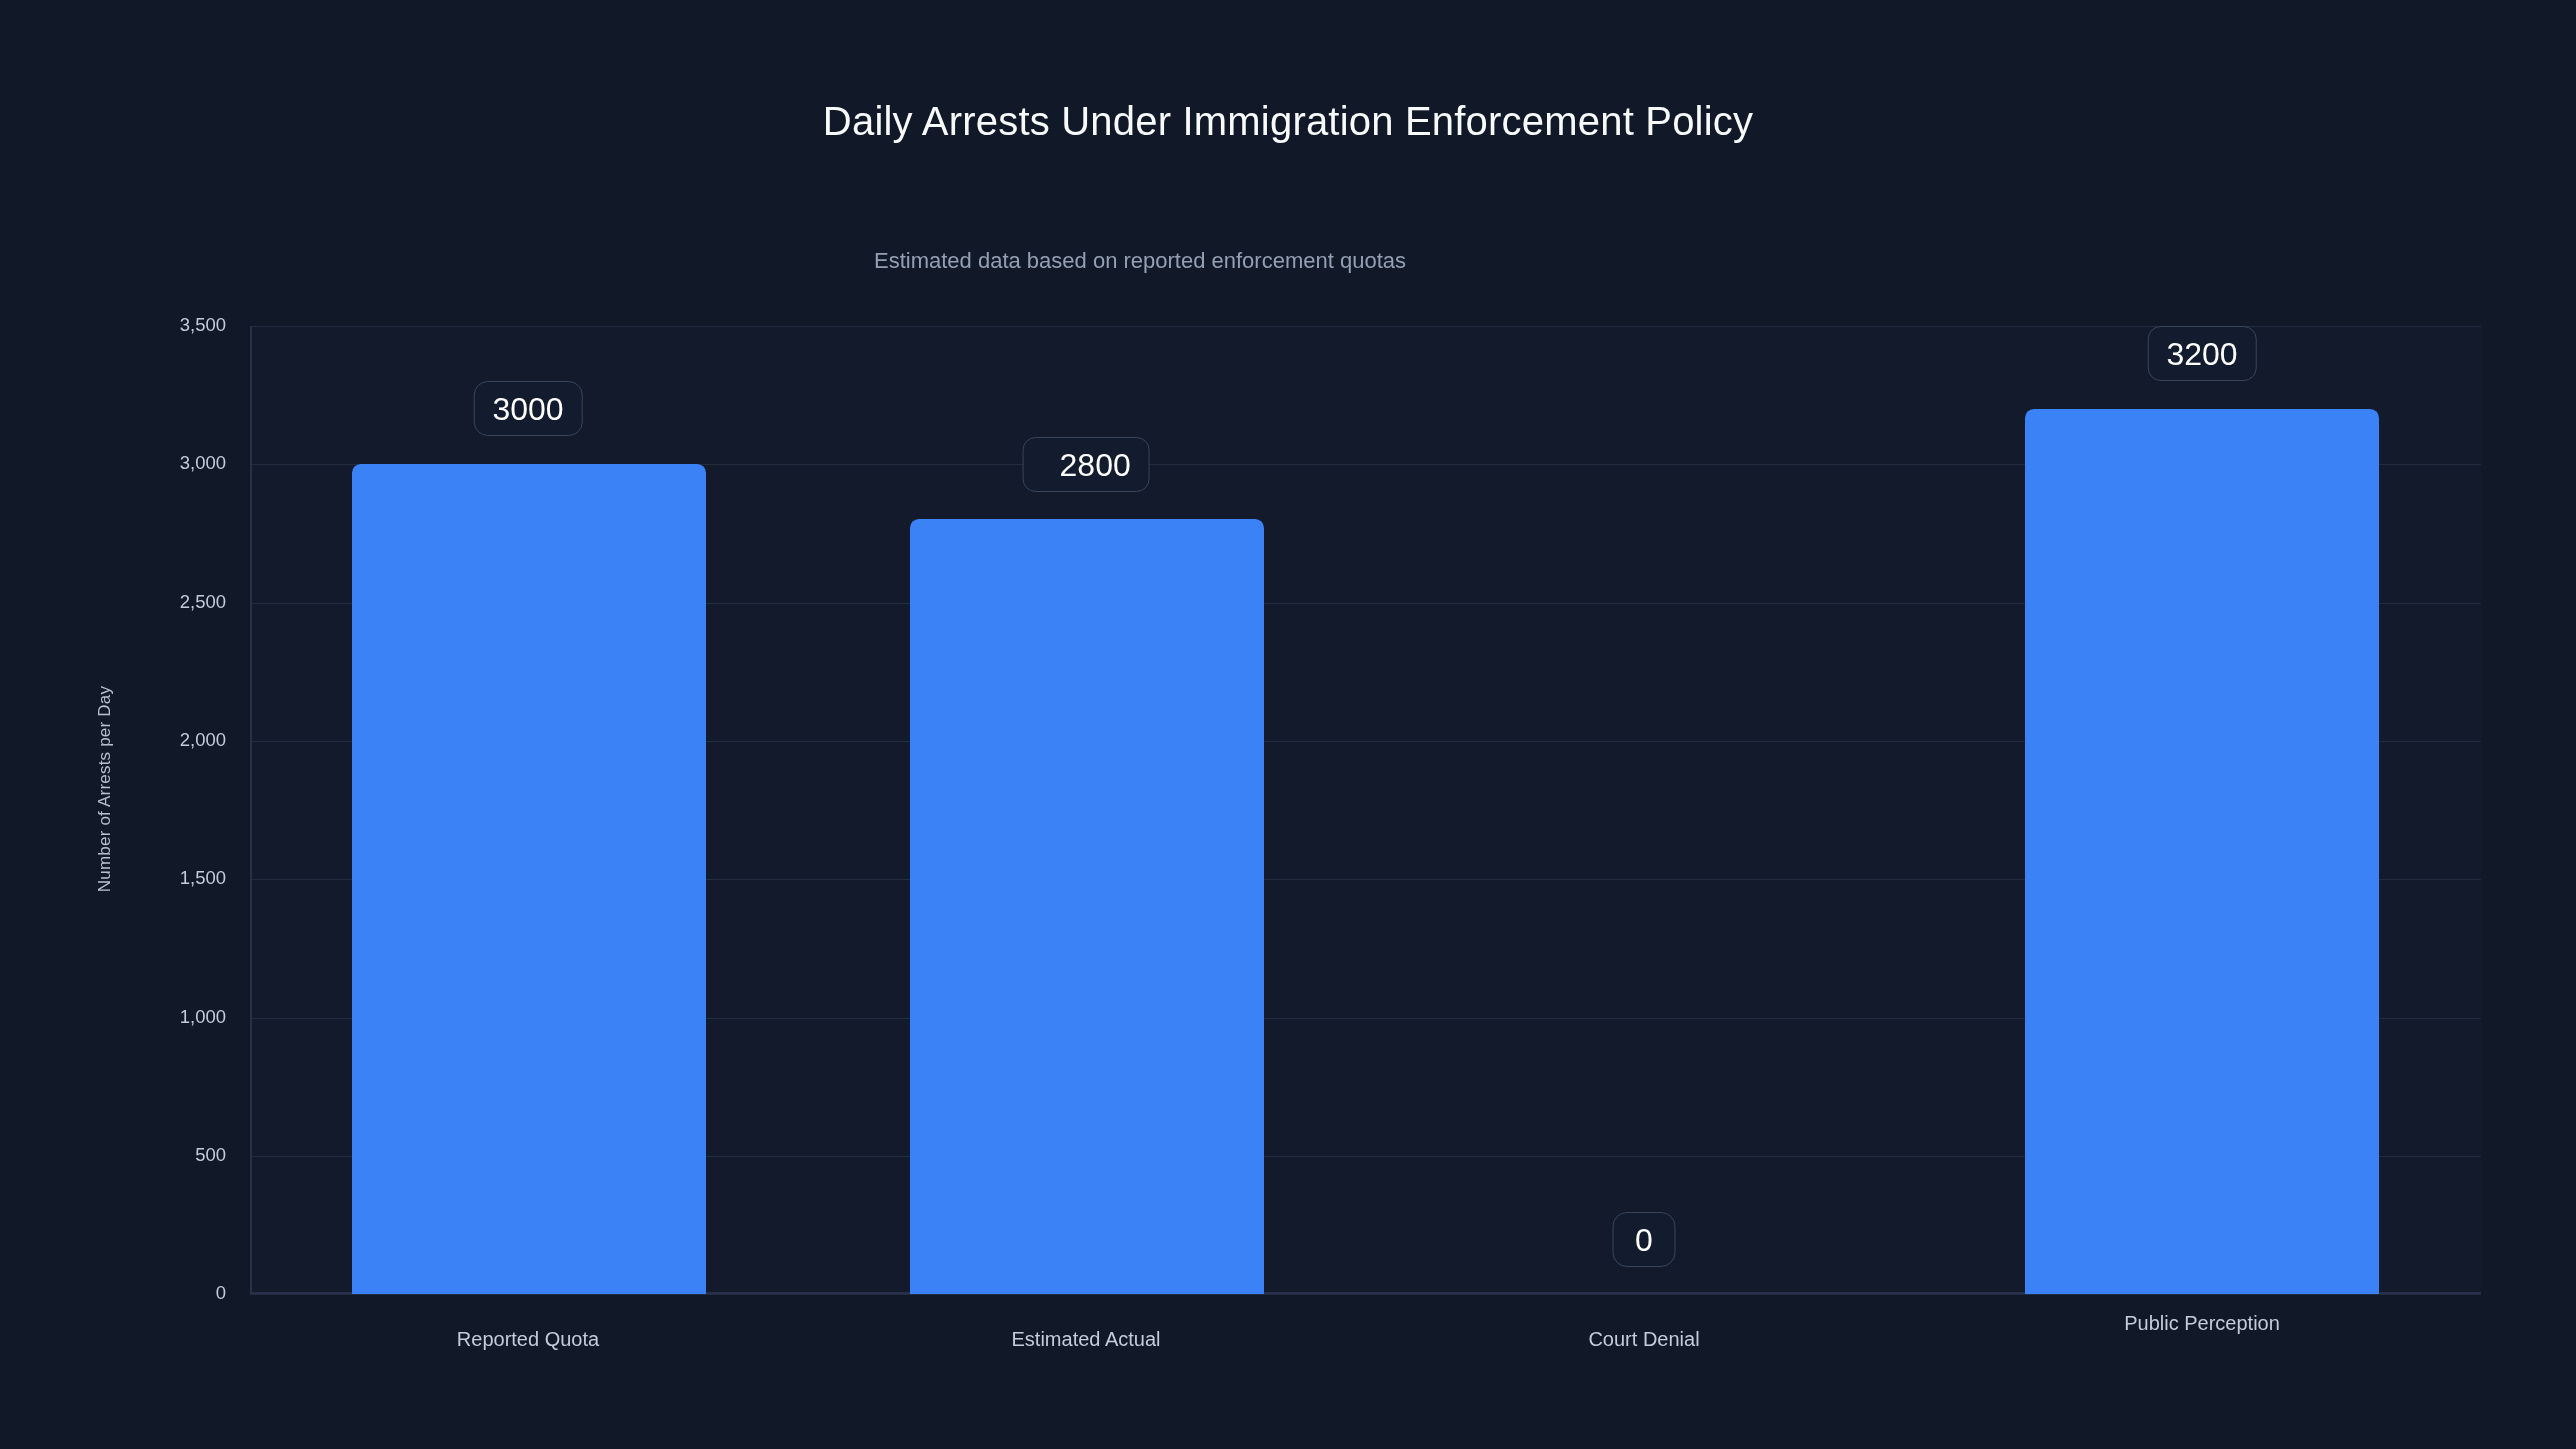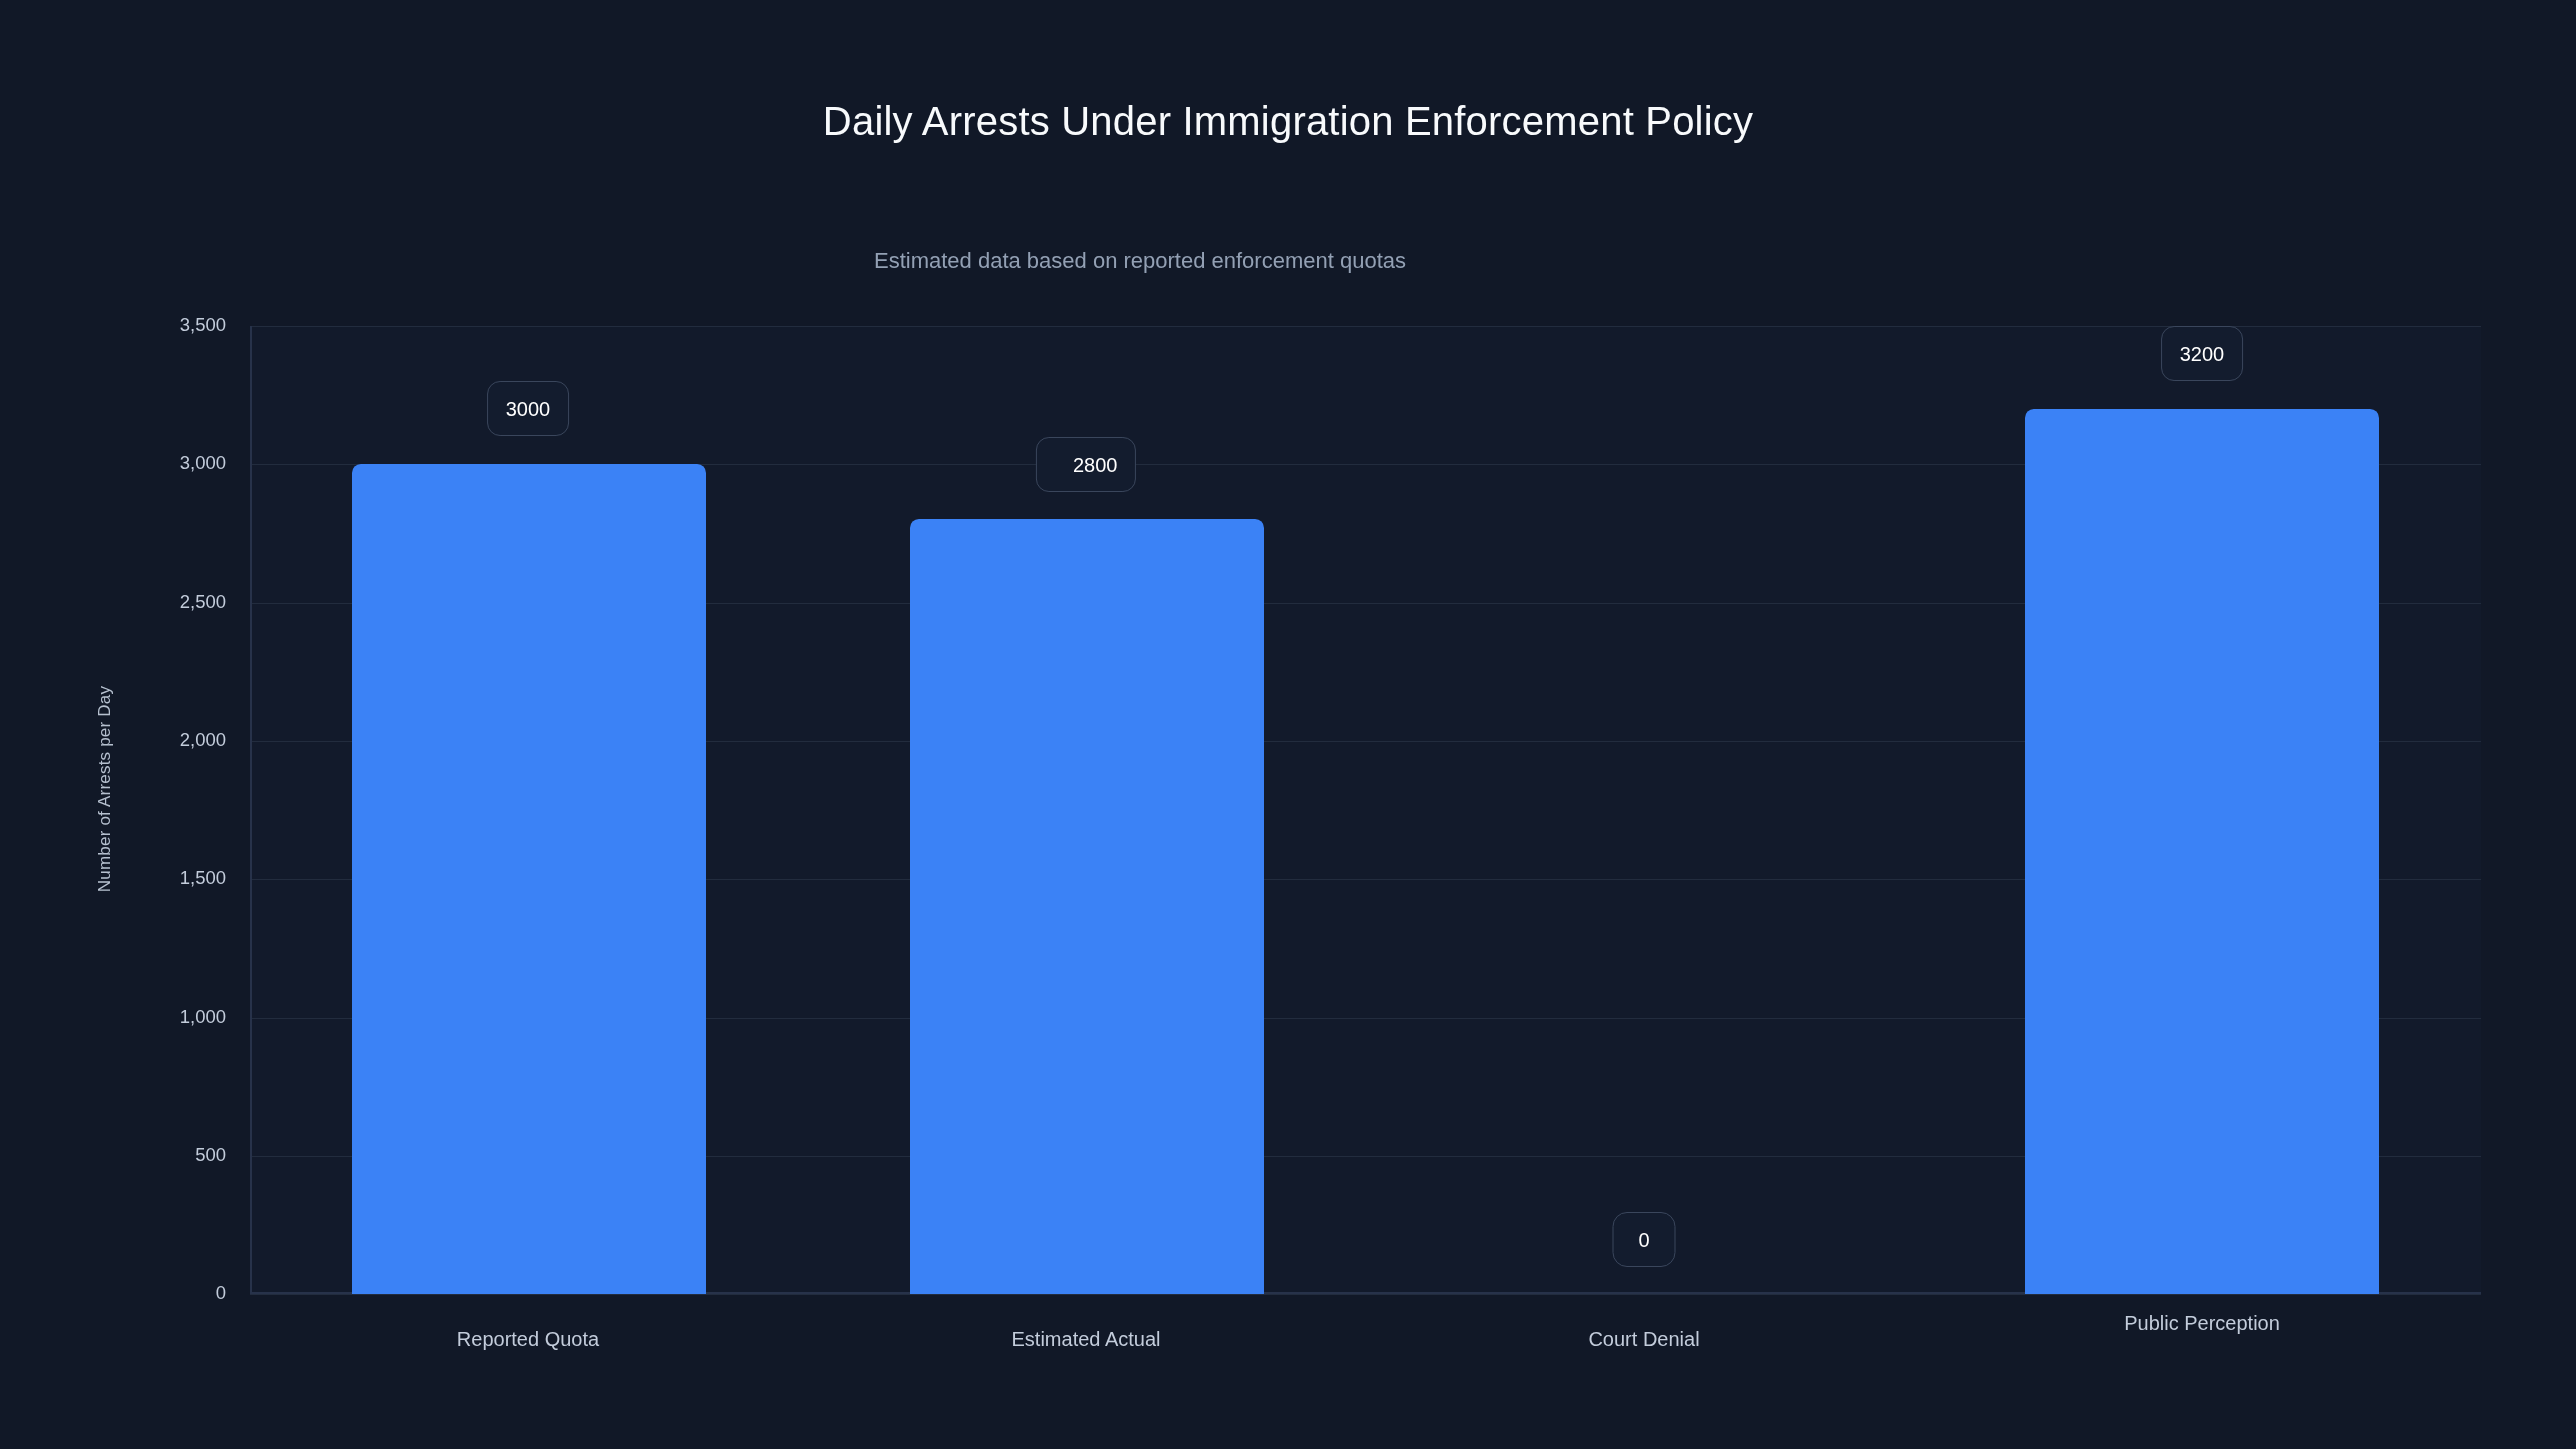--- a/index.html
+++ b/index.html
@@ -104,21 +104,21 @@
   
   .value-badge {
     position: absolute;
     display: flex;
     align-items: center;
     justify-content: center;
     background: #131c2e;
     border: 1.2px solid #3a465c;
     border-radius: 13px;
     color: #ffffff;
-    font-size: 20px;
+    font-size: 32px;
     line-height: 1;
     padding: 0 17.7px;
     height: 55px;
     white-space: nowrap;
     transform: translateX(-50%);
   }
   .value-badge.zero { padding: 0; width: 63px; border-radius: 14.5px; }
 
   
   .x-tick-label {
@@ -170,20 +170,20 @@
       <div class="y-tick-label" style="right: auto; left: 121px; width: 105px; top: 452px;">3,000</div>
       <div class="y-tick-label" style="right: auto; left: 121px; width: 105px; top: 314px;">3,500</div>
     </div>
   <div id="xtick-layer">
       <div class="x-tick-label" style="left: 528px; top: 1328px;">Reported Quota</div>
       <div class="x-tick-label" style="left: 1086px; top: 1328px;">Estimated Actual</div>
       <div class="x-tick-label" style="left: 1644px; top: 1328px;">Court Denial</div>
       <div class="x-tick-label" style="left: 2202px; top: 1312px;">Public Perception</div>
     </div>
   <div id="labels-layer">
-      <div class="value-badge" style="left: 528px; top: 381px;">3000</div>
+      <div class="value-badge" style="left: 528px; top: 381px; border-radius: 14px;">3000</div>
       <div class="value-badge" style="left: 1086px; top: 437px; padding-left: 36px;">2800</div>
       <div class="value-badge zero" style="left: 1644px; top: 1212px;">0</div>
       <div class="value-badge" style="left: 2202px; top: 326px;">3200</div>
     </div>
 
 </div>
 
 
 </body></html>

